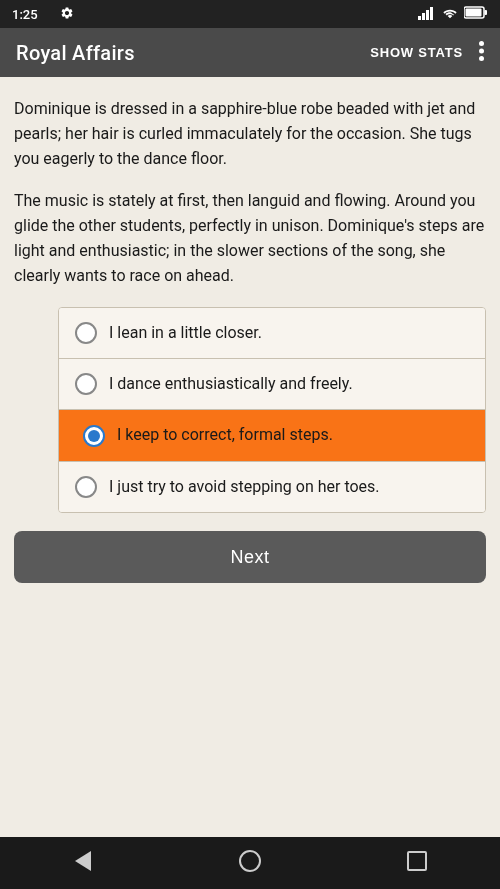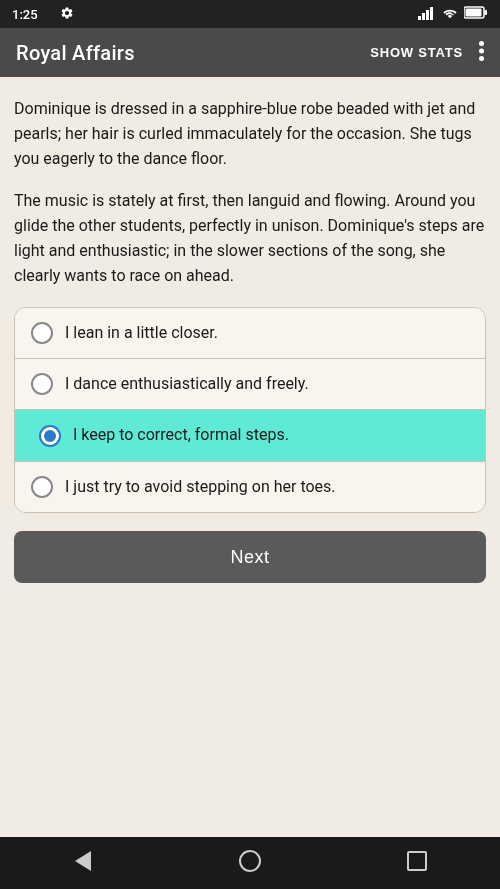--- a/index.html
+++ b/index.html
@@ -101,40 +101,41 @@
 
     .story-paragraph {
       color: #1a1a1a;
       font-size: 16px;
       line-height: 1.55;
     }
 
     
     .choices-container {
       border: 1px solid #c8c0b0;
-      border-radius: 12px;
+      border-radius: 4px;
       background: #f8f4ee;
       overflow: hidden;
+      margin-left: 44px;
     }
 
     .choice-item {
       display: flex;
       align-items: center;
       padding: 14px 16px;
       border-bottom: 1px solid #c8c0b0;
       cursor: pointer;
       background: #f8f4ee;
     }
 
     .choice-item:last-child {
       border-bottom: none;
     }
 
     .choice-item.selected {
-      background: #5eead4;
+      background: #f97316;
       padding-left: 24px;
     }
 
     .radio-outer {
       width: 22px;
       height: 22px;
       border-radius: 50%;
       border: 2px solid #888;
       display: flex;
       align-items: center;

